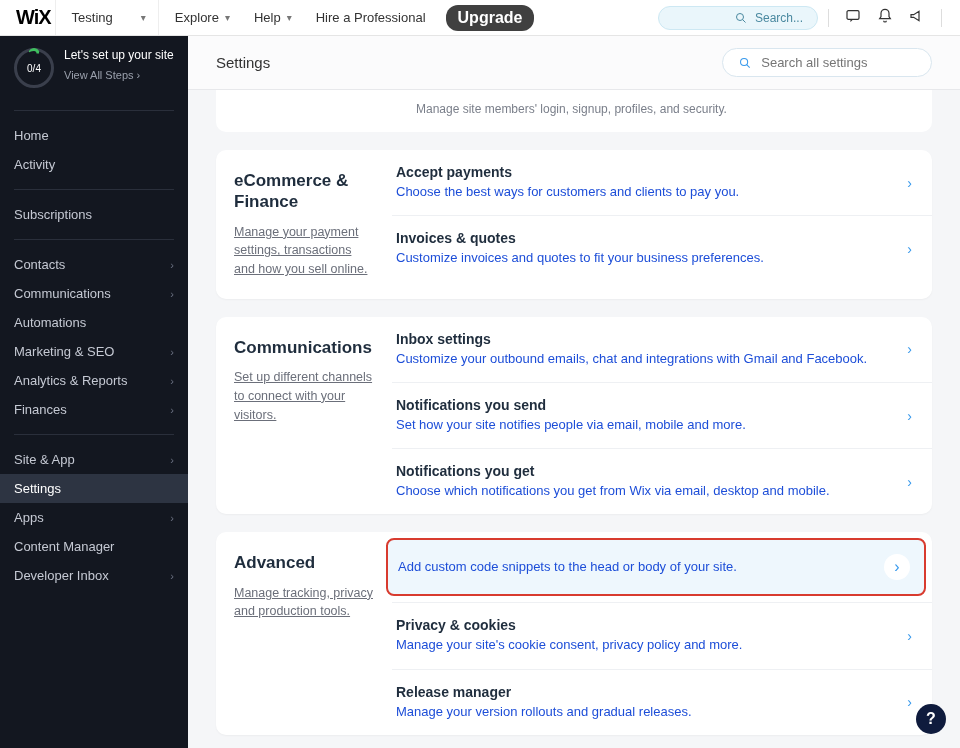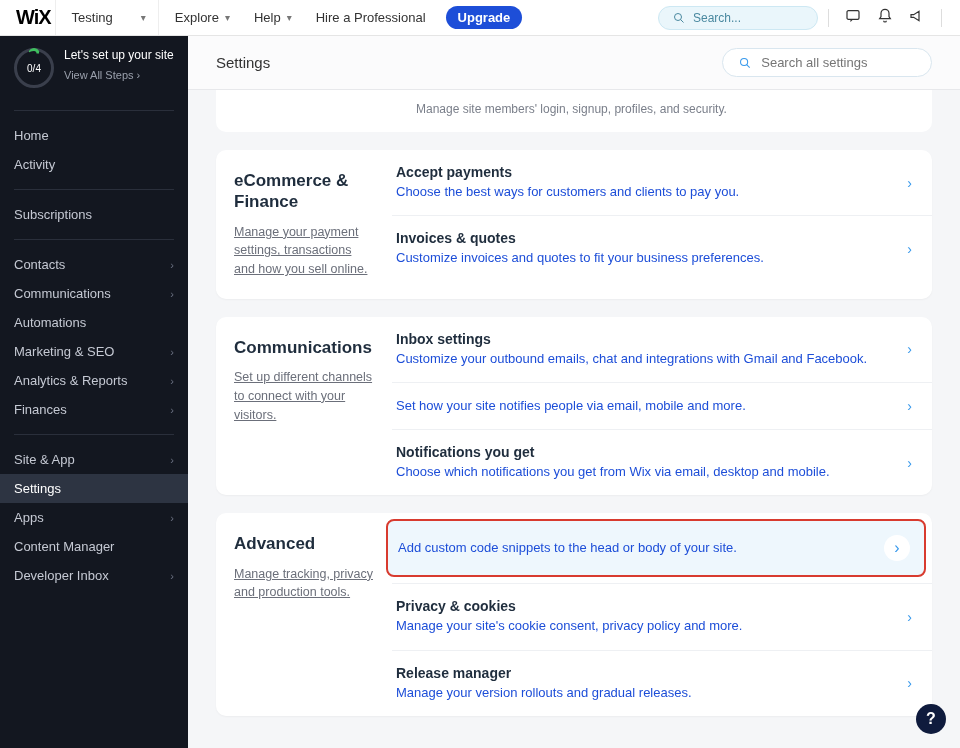--- a/index.html
+++ b/index.html
@@ -2,23 +2,23 @@
 <html><head>
   <meta charset="utf-8">
   <style>
     * { margin:0; padding:0; box-sizing:border-box; font-family: -apple-system, BlinkMacSystemFont, "Segoe UI", Helvetica, Arial, sans-serif; }
     body { width:960px; height:748px; background:#f0f0f0; overflow:hidden; position:relative; }
     .topbar { height:36px; background:#fff; display:flex; align-items:center; border-bottom:1px solid #e5e5e5; padding:0 12px; gap:4px; }
     .logo { font-weight:900; font-size:20px; letter-spacing:-1px; padding:0 4px 0 4px; border-right:1px solid #eee; height:100%; display:flex; align-items:center; }
     .top-drop { display:flex; align-items:center; gap:6px; padding:0 12px; font-size:13px; color:#333; height:100%; cursor:pointer;}
     .top-drop.sep { border-right:1px solid #eee;gap:28px; }
     .chev { font-size:10px; color:#777; }
-    .upgrade { background:#1d4ed8; color:#fff; border-radius:12px; padding:4px 12px; font-size:13px; font-weight:600; cursor:pointer; margin-left:4px;}
+    .upgrade { background:#404040; color:#fff; border-radius:12px; padding:4px 12px; font-size:16px; font-weight:600; cursor:pointer; margin-left:4px;}
     .top-spacer { flex:1; }
-    .top-search { display:flex; align-items:center; gap:8px; background:#eaf6fb; border:1px solid #cde8f3; border-radius:14px; padding:4px 14px; width:160px; color:#4a89a0; font-size:12px; }
+    .top-search { display:flex; align-items:center; gap:8px; background:#eaf6fb; border:1px solid #cde8f3; border-radius:14px; padding:4px 14px; width:160px; color:#4a89a0; font-size:12px;justify-content:flex-end; }
     .top-icon { width:28px; text-align:center; color:#333; font-size:15px; cursor:pointer;}
     .vbar { width:1px; height:18px; background:#ddd; margin:0 6px;}
     .app { display:flex; height:712px; }
     .sidebar { width:188px; background:#131720; color:#c5c9d3; padding:12px 0 0 0; overflow:hidden;}
     .setup { display:flex; align-items:flex-start; gap:10px; padding:0 14px 12px 14px; }
     .ring { width:40px; height:40px; border:3px solid #3a3f4c; border-radius:50%; position:relative; flex-shrink:0;}
     .ring::after{ content:""; position:absolute; top:-3px; left:50%; width:8px; height:8px; border-top:3px solid #3fbf5f; border-right:3px solid #3fbf5f; border-radius:50%; transform:translateX(-50%); clip-path: polygon(0 0,100% 0,100% 50%,0 50%); }
     .ring-txt{ position:absolute; top:50%; left:50%; transform:translate(-50%,-50%); font-size:10px; color:#fff; }
     .setup-txt { font-size:12px; color:#fff; line-height:1.3; }
     .viewall { font-size:11px; color:#9aa0ac; margin-top:4px; cursor:pointer;}
@@ -226,20 +226,21 @@
             <div class="card-right">
               <div class="row">
                 <div class="row-txt">
                   <h4>Inbox settings</h4>
                   <p>Customize your outbound emails, chat and integrations with Gmail and Facebook.</p>
                 </div>
                 <span class="go">›</span>
               </div>
               <div class="row">
                 <div class="row-txt">
+                  <h4>Notifications you send</h4>
                   <p>Set how your site notifies people via email, mobile and more.</p>
                 </div>
                 <span class="go">›</span>
               </div>
               <div class="row">
                 <div class="row-txt">
                   <h4>Notifications you get</h4>
                   <p>Choose which notifications you get from Wix via email, desktop and mobile.</p>
                 </div>
                 <span class="go">›</span>

